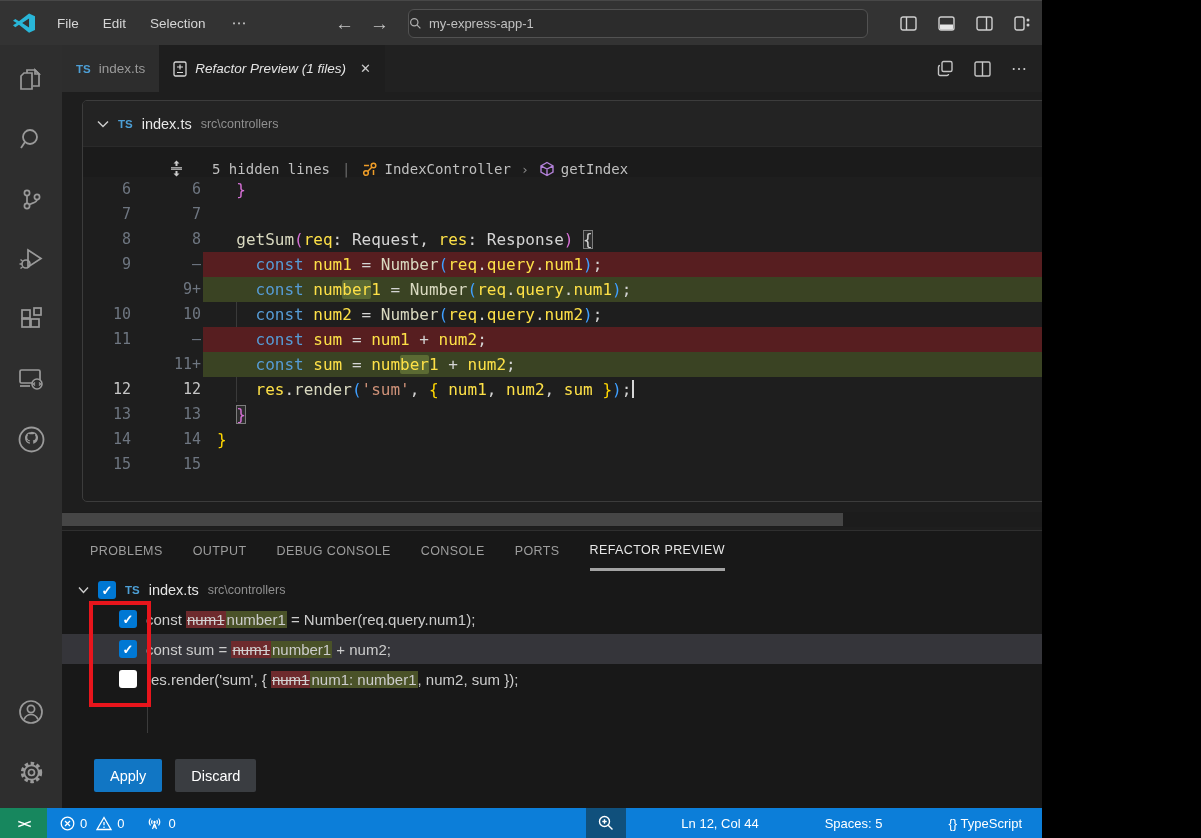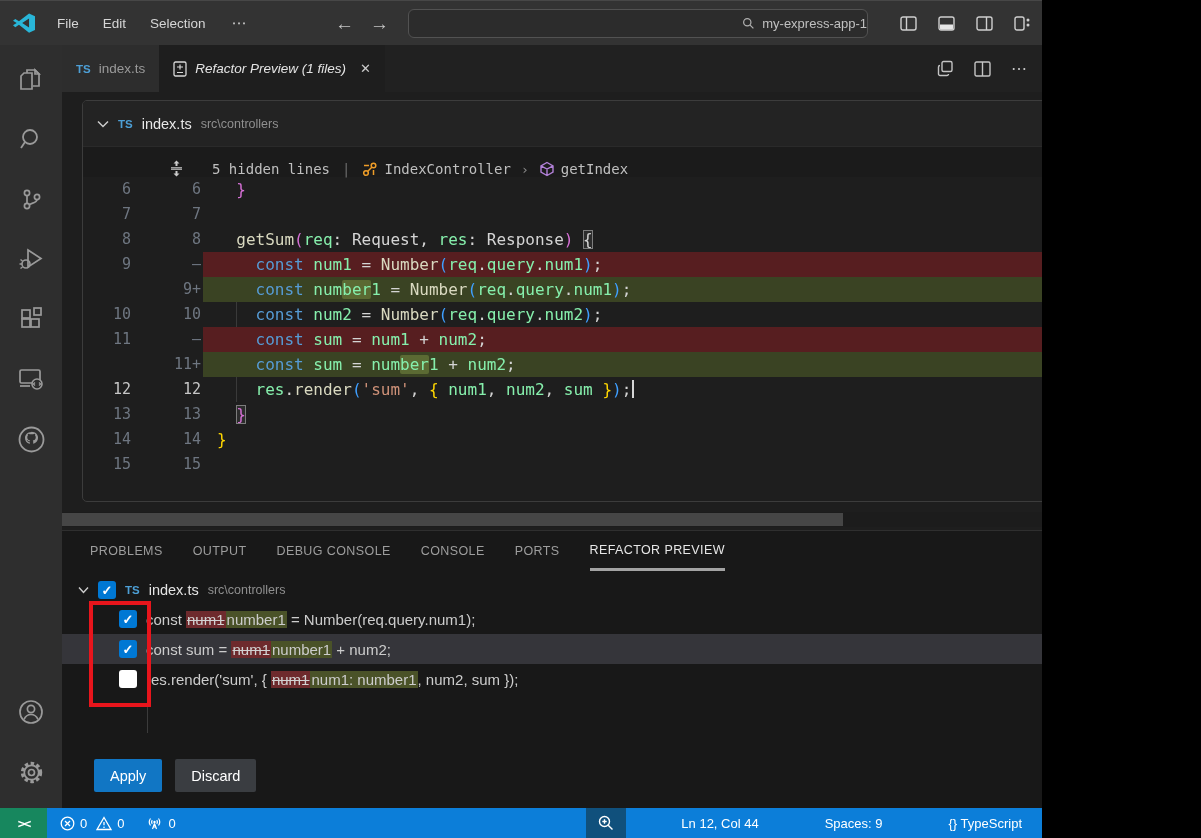--- a/index.html
+++ b/index.html
@@ -9,21 +9,21 @@
 
   
   .titlebar{position:absolute;left:0;top:0;width:1201px;height:45px;background:#333333;
     border-top:1px solid #474747;display:flex;align-items:center;}
   .vscode-logo{margin:0 10px 0 13px;display:flex;align-items:center;}
   .menu-item{padding:0 12px;font-size:13.5px;color:#d6d6d6;cursor:default;}
   .menu-more{padding:0 14px;font-size:15px;color:#d6d6d6;letter-spacing:2px;}
   .nav-arrows{position:absolute;left:335px;top:0;height:45px;display:flex;align-items:center;gap:16px;
     font-size:19px;color:#c5c5c5;}
   .cmd-center{position:absolute;left:408px;top:8px;width:460px;height:29px;background:#2c2c2c;
-    border:1px solid #525252;border-radius:6px;display:flex;align-items:center;justify-content:flex-end;
+    border:1px solid #525252;border-radius:6px;display:flex;align-items:center;justify-content:flex-start;
     gap:7px;font-size:13px;color:#c0c0c0;}
   .layout-icons{position:absolute;right:170px;top:0;height:45px;display:flex;align-items:center;gap:21px;}
   .win-controls{position:absolute;right:0;top:0;height:45px;display:flex;align-items:center;}
   .win-btn{width:42px;height:45px;display:flex;align-items:center;justify-content:center;
     color:#d6d6d6;font-size:14px;}
   .max-square{width:10px;height:10px;border:1.2px solid #d6d6d6;border-radius:1px;}
 
   
   .activitybar{position:absolute;left:0;top:45px;width:62px;height:763px;background:#2e2e2e;
     display:flex;flex-direction:column;align-items:center;}
@@ -60,21 +60,21 @@
     font-family:"DejaVu Sans Mono",monospace;font-size:16px;line-height:25px;}
   .g1,.g2{position:relative;z-index:2;display:inline-block;text-align:right;
     color:#6e7681;font-size:15px;vertical-align:top;}
   .g1{width:48px;} .g2{width:70px;}
   .ccontent{position:relative;z-index:2;padding-left:16px;color:#d4d4d4;}
   .band{position:absolute;left:120px;right:0;top:0;bottom:0;z-index:1;}
   .crow.del .band{background:#571e20;}
   .crow.add .band{background:#3a4323;}
   .crow.cur .g1,.crow.cur .g2{color:#c6c6c6;}
   .indent-guide{position:absolute;left:153px;top:75px;width:1px;height:150px;background:#3a3a3a;z-index:1;}
-  .seg.d{color:#d4d4d4;} .seg.kw{color:#569cd6;} .seg.v{color:#86efac;}
+  .seg.d{color:#d4d4d4;} .seg.kw{color:#569cd6;} .seg.v{color:#fde047;}
   .seg.fn{color:#d9d9c0;} .seg.ty{color:#d4d4d4;} .seg.str{color:#ce9178;}
   .seg.pp{color:#d670d6;} .seg.pb{color:#3f9fff;} .seg.bg{color:#ffd700;}
   .seg.box{outline:1px solid #7d7d7d;outline-offset:-1px;background:rgba(110,110,110,.18);}
   .seg.hl{background:#5b6a33;border-radius:2px;}
   .caret{display:inline-block;width:2px;height:18px;background:#d6d6d6;vertical-align:-3px;margin-left:1px;}
 
   .hscroll{position:absolute;left:62px;top:512px;width:1139px;height:15px;background:#1c1c1c;}
   .hscroll .thumb{position:absolute;left:0;top:1px;width:781px;height:13px;background:#464646;}
 
   
@@ -413,21 +413,21 @@
       <span>0</span>
     </span>
     <span class="sb-right">
       <span class="zoom-item">
         <svg width="16" height="16" viewBox="0 0 16 16">
             <circle cx="6.5" cy="6.5" r="5" fill="none" stroke="#ffffff" stroke-width="1.4"></circle>
             <path d="M10.2 10.2 L14.5 14.5 M4.3 6.5 h4.4 M6.5 4.3 v4.4" stroke="#ffffff" stroke-width="1.4"></path>
           </svg>
       </span>
       <span class="sb-item">Ln 12, Col 44</span>
-      <span class="sb-item">Spaces: 9</span>
+      <span class="sb-item">Spaces: 5</span>
       <span class="sb-item"><span>{}</span> <span>TypeScript</span></span>
       <span class="sb-icon-item">
         <svg width="20" height="16" viewBox="0 0 20 16">
             <rect x="2" y="3" width="16" height="10" rx="4" fill="none" stroke="#ffffff" stroke-width="1.5"></rect>
             <circle cx="7" cy="8" r="1.5" fill="#ffffff"></circle>
             <circle cx="13" cy="8" r="1.5" fill="#ffffff"></circle>
           </svg>
       </span>
       <span class="sb-icon-item" style="margin-right:14px;">
         <svg width="16" height="17" viewBox="0 0 16 17">

